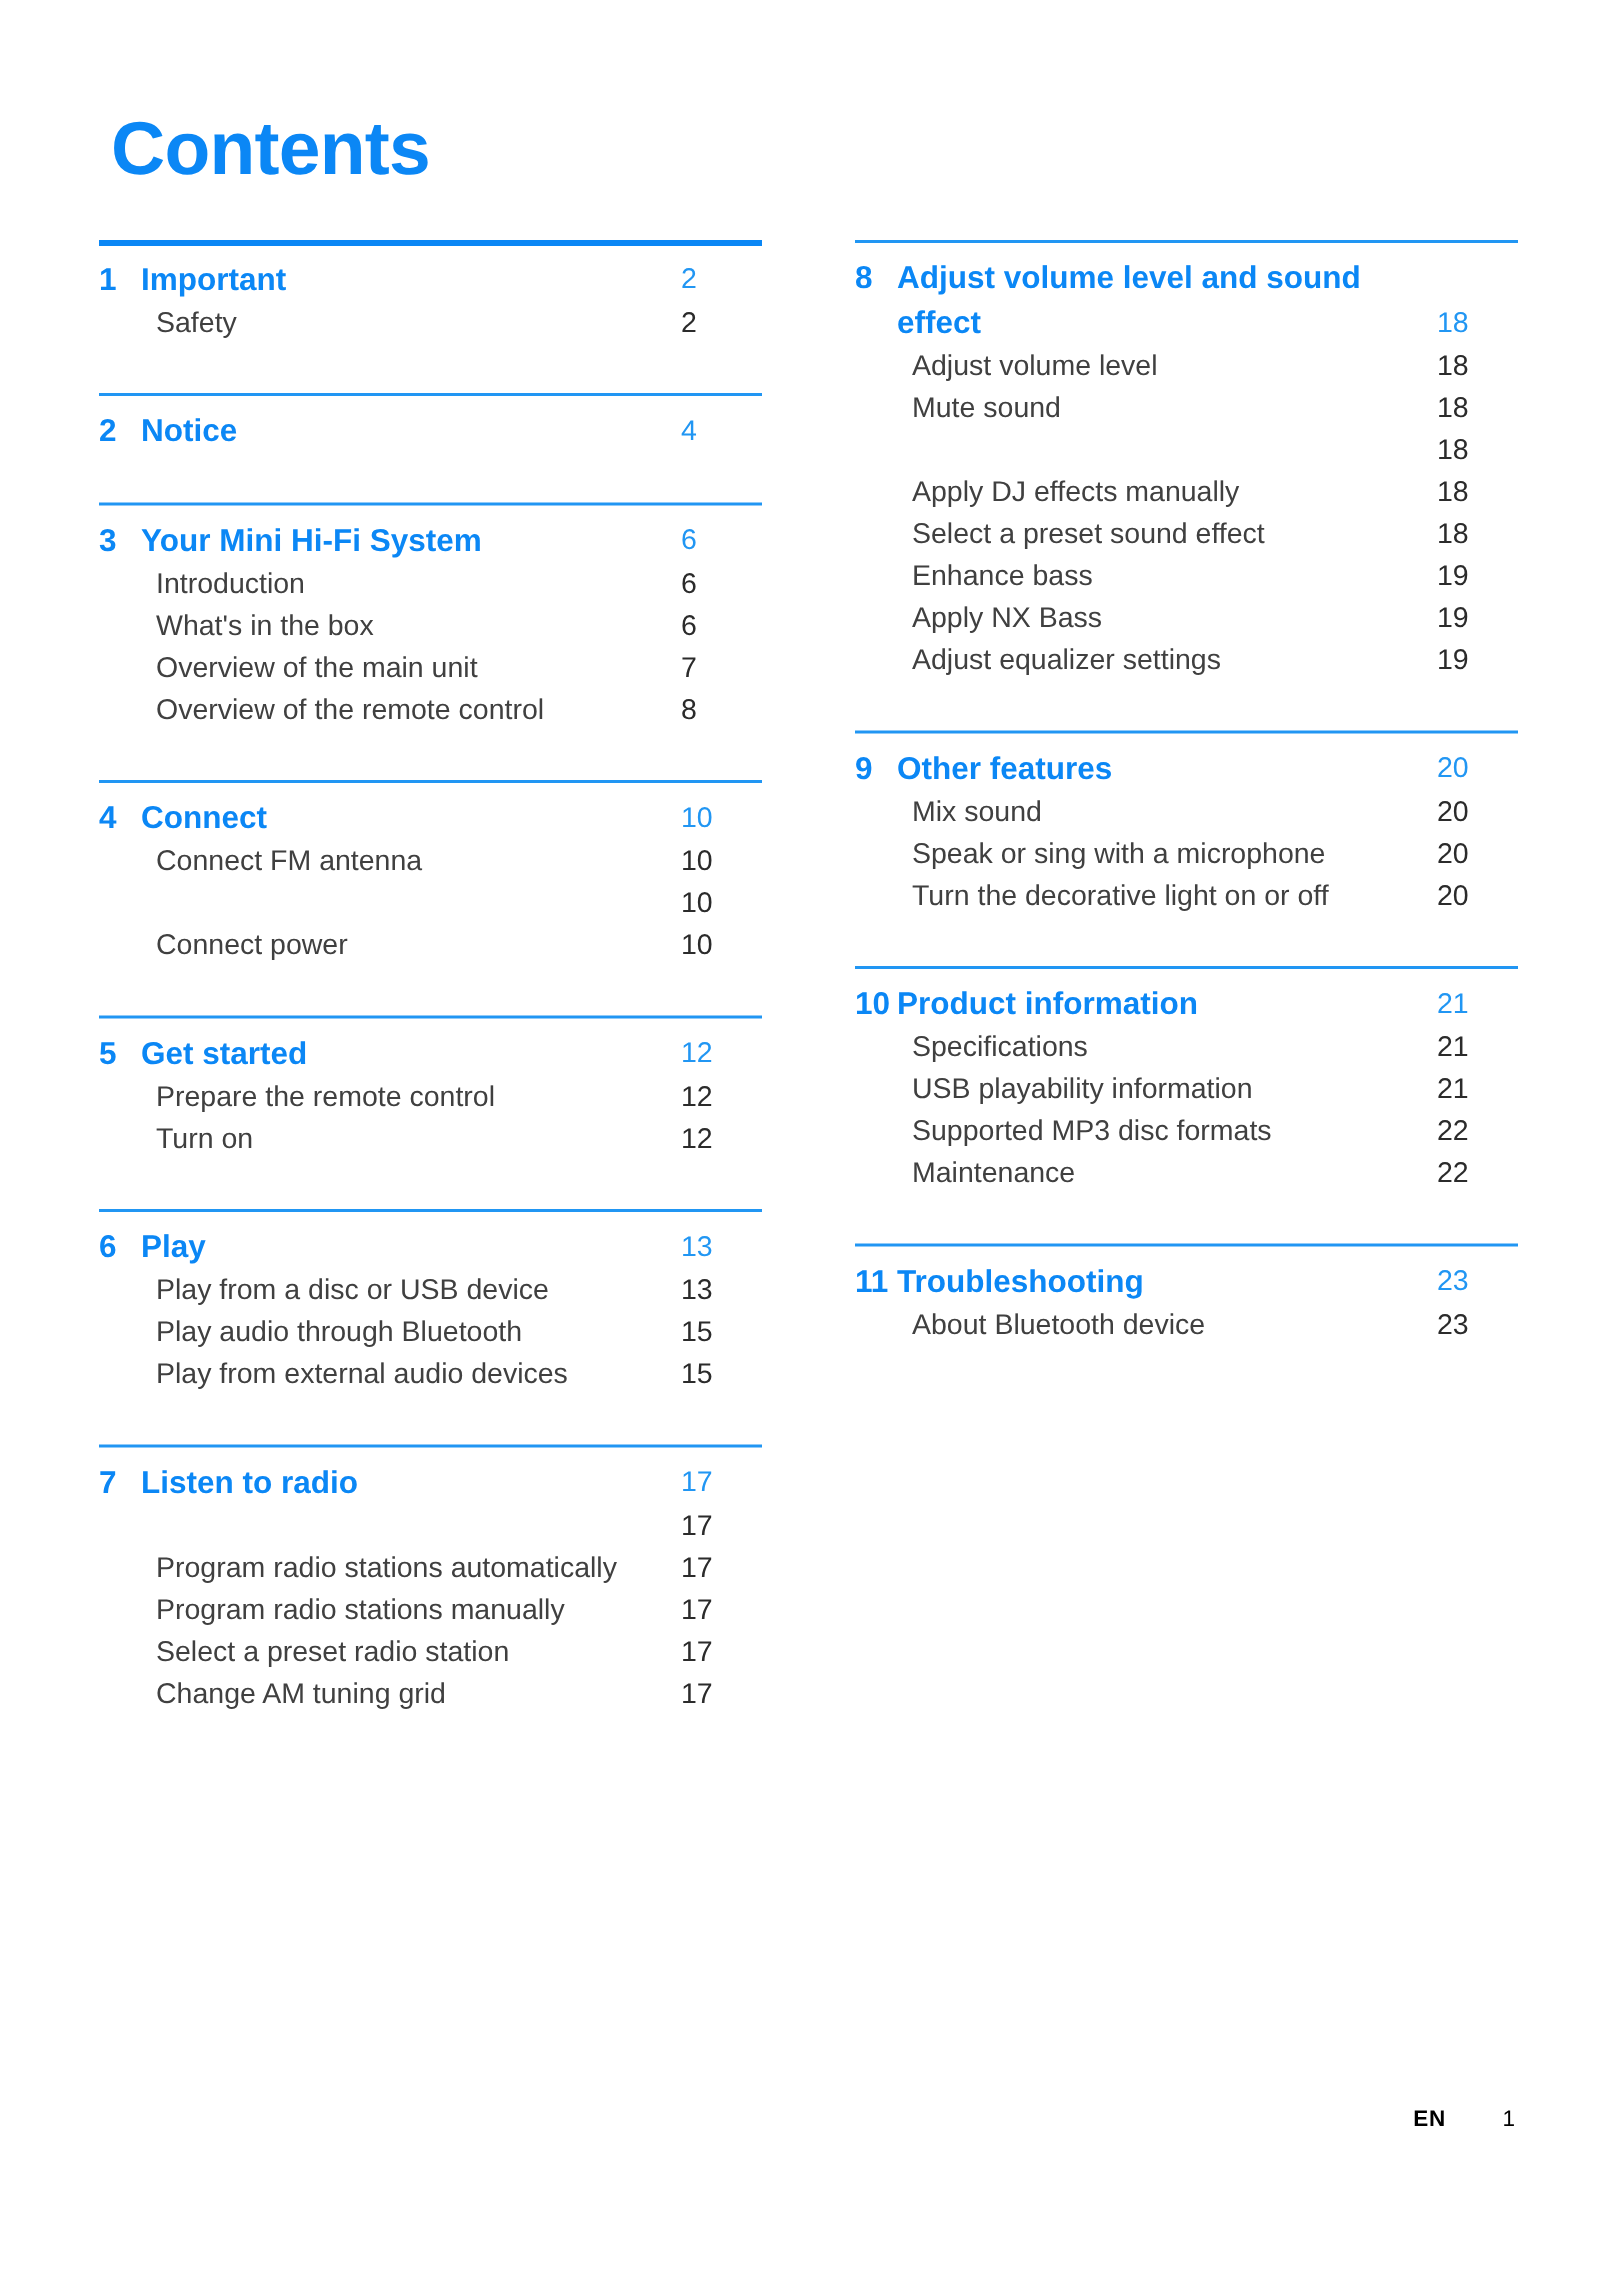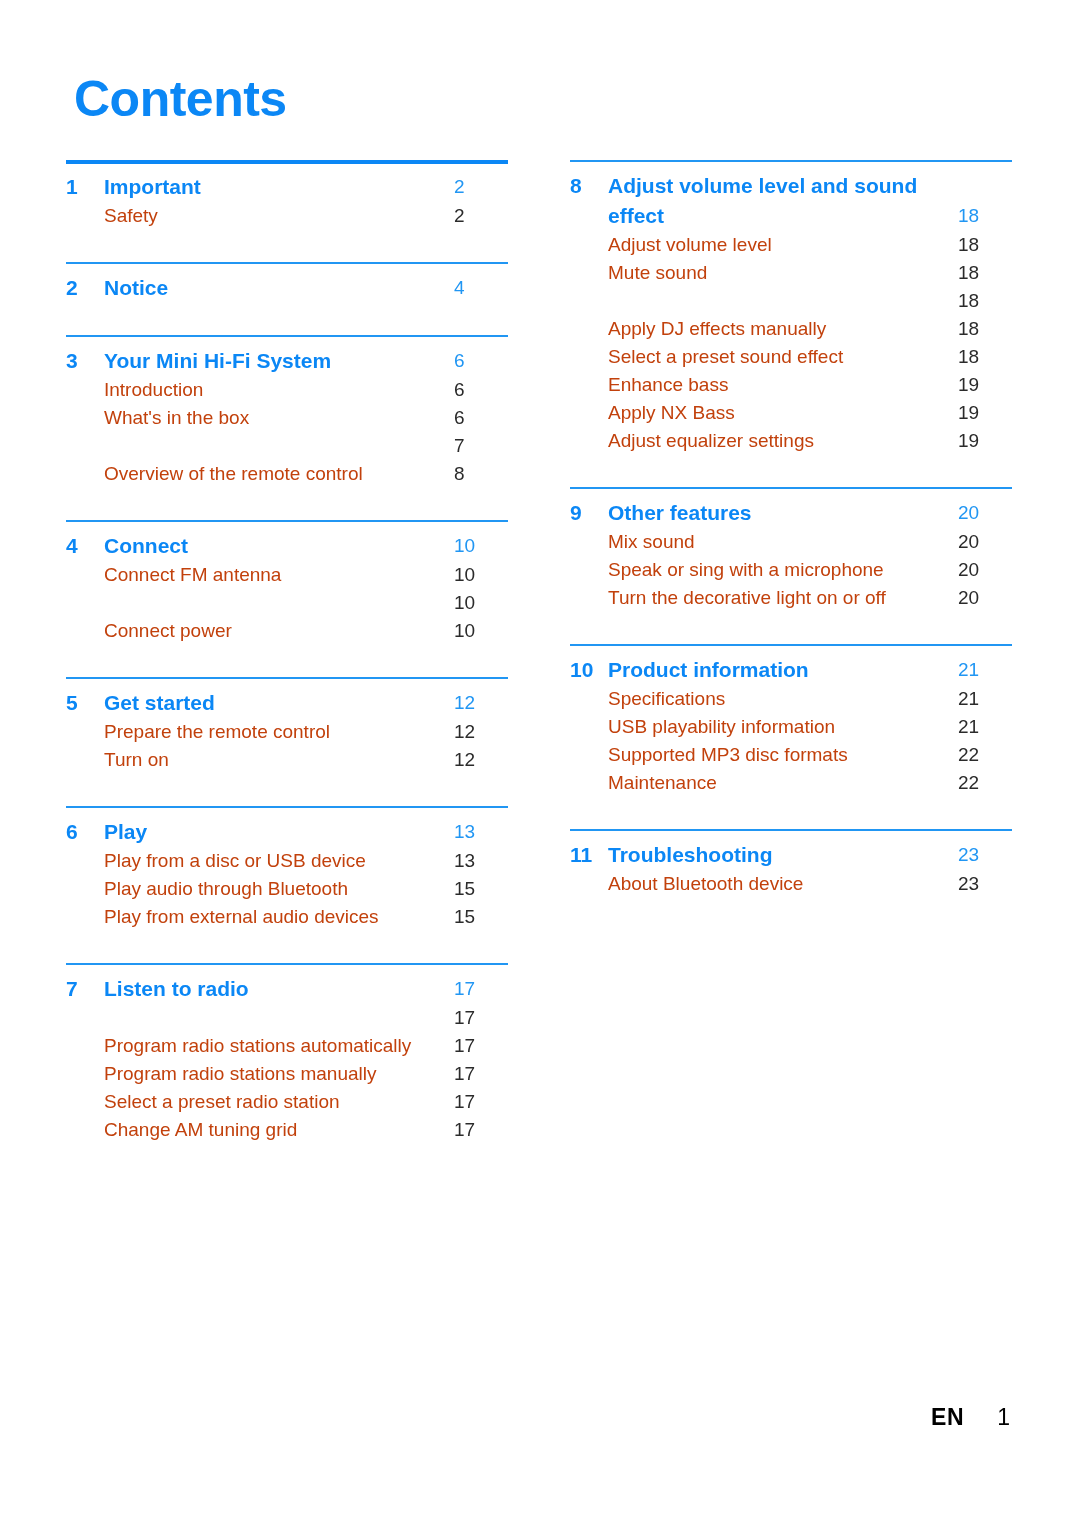--- a/index.html
+++ b/index.html
@@ -80,21 +80,21 @@
     left: 0;
     top: 0;
     width: 36px;
     font-size: 21px;
     line-height: 30px;
     font-weight: 600;
     color: #0b87f5;
   }
   .sec-title {
     display: block;
-    margin-left: 38px;
+    margin-left: 28px;
     margin-right: 70px;
     font-size: 21px;
     line-height: 30px;
     font-weight: 600;
     color: #0b87f5;
   }
   .sec-page {
     position: absolute;
     right: 0;
     bottom: 0;
@@ -111,41 +111,41 @@
     position: relative;
     min-height: 28px;
   }
   .sub-label {
     display: block;
     margin-left: 38px;
     margin-right: 70px;
     font-size: 19px;
     line-height: 28px;
     font-weight: 400;
-    color: #c2410c;
+    color: #404040;
   }
   .sub-page {
     position: absolute;
     right: 0;
     top: 0;
     width: 54px;
     text-align: left;
     font-size: 19px;
     line-height: 28px;
     color: #2b2b2b;
   }
 
   
   .footer {
     position: absolute;
     left: 0;
     top: 1404px;
     width: 1010px;
     text-align: right;
-    font-size: 23px;
+    font-size: 15px;
     color: #000000;
   }
   .footer .lang {
     font-weight: 600;
     letter-spacing: 0.5px;
   }
   .footer .pg {
     display: inline-block;
     width: 46px;
     text-align: right;
@@ -189,20 +189,21 @@
           </div>
           <div class="sub">
             <span class="sub-label">Introduction</span>
             <span class="sub-page">6</span>
           </div>
           <div class="sub">
             <span class="sub-label">What's in the box</span>
             <span class="sub-page">6</span>
           </div>
           <div class="sub">
+            <span class="sub-label">Overview of the main unit</span>
             <span class="sub-page">7</span>
           </div>
           <div class="sub">
             <span class="sub-label">Overview of the remote control</span>
             <span class="sub-page">8</span>
           </div>
         </div>
         <div class="section">
           <div class="rule"></div>
           <div class="sec-head">

